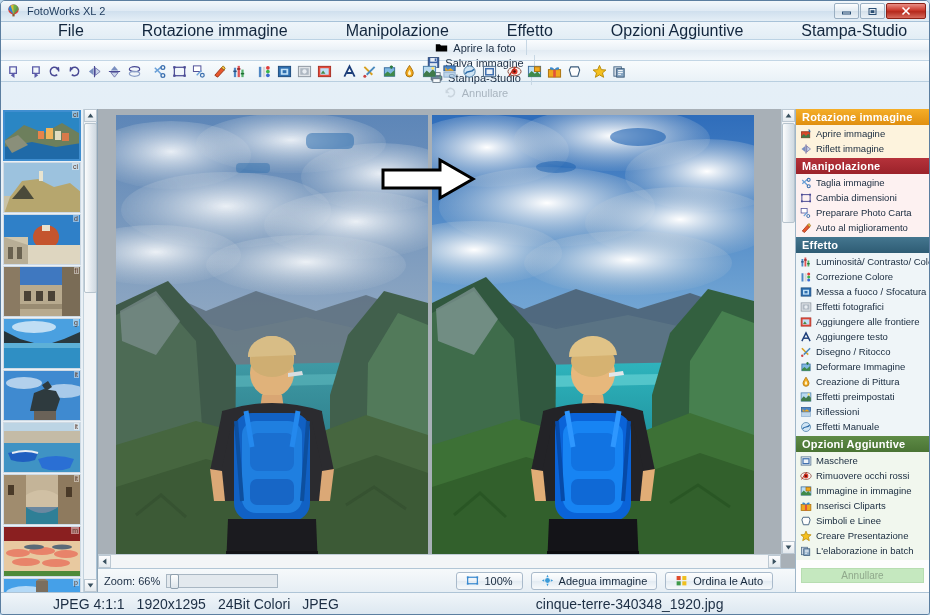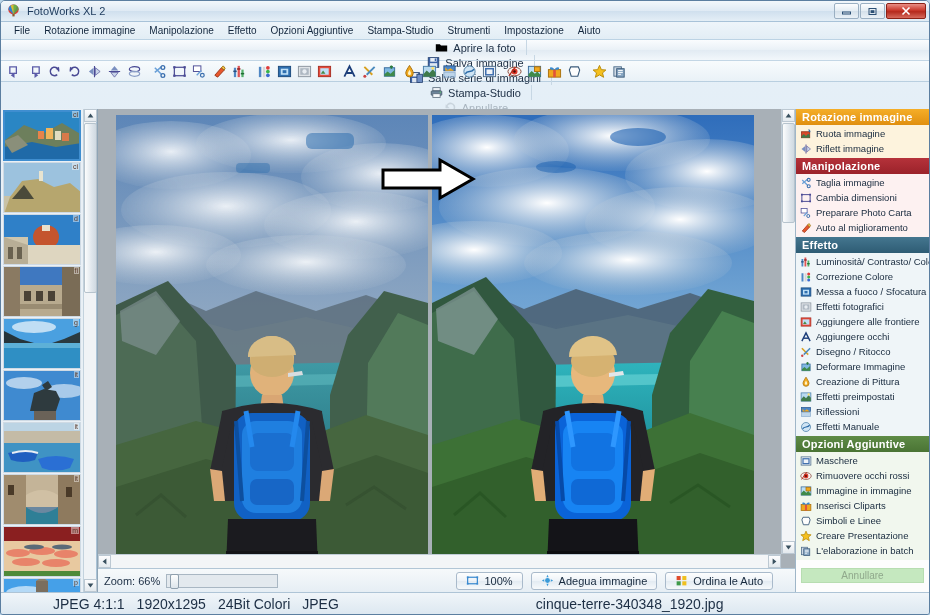--- a/index.html
+++ b/index.html
@@ -47,22 +47,23 @@
   
   .menubar {
     height: 18px;
     background: linear-gradient(180deg,#eef5fa,#e2edf5);
     display: flex; align-items: center;
     padding-left: 6px;
     border-bottom: 1px solid #bcd3e4;
   }
   .menu-item {
     padding: 2px 7px;
-    font-size: 10px; color: #12263d;
+    font-size: 16px; color: #12263d;
     white-space: nowrap;
+    margin-left: 44px;
   }
   
   .banner {
     height: 42px;
     position: relative;
     background: linear-gradient(180deg,#6ec2ec 0%,#9ed8f2 30%,#c9e9f8 62%,#e7f5fc 100%);
     overflow: hidden;
     border-bottom: 1px solid #b9d9ec;
     display: flex; align-items: center;
   }
@@ -354,31 +355,20 @@
       <div class="bigbtn">
         <span style="display: flex; align-items: center;">
           <svg width="13" height="13" viewBox="0 0 16 16">
             <rect x="1.5" y="2" width="13" height="12" fill="#3d63a5" stroke="#24406f"></rect>
             <rect x="4" y="2.5" width="8" height="4.5" fill="#e8eef6"></rect>
             <rect x="9.5" y="3" width="1.8" height="3.3" fill="#3d63a5"></rect>
             <rect x="3.5" y="8.8" width="9" height="5.2" fill="#dfe7f2"></rect>
           </svg>
         </span>
         <span>Salva immagine</span>
-      </div>
-      <div class="bigbtn">
-        <span style="display: flex; align-items: center;">
-          <svg width="13" height="13" viewBox="0 0 16 16">
-            <rect x="0.6" y="2" width="11" height="12" fill="#3d63a5" stroke="#24406f"></rect>
-            <rect x="3" y="2.5" width="7" height="4.3" fill="#e8eef6"></rect>
-            <rect x="2.6" y="8.6" width="7.4" height="5.4" fill="#dfe7f2"></rect>
-            <rect x="8.5" y="4" width="6.8" height="10" fill="#6f8ec4" stroke="#24406f"></rect>
-          </svg>
-        </span>
-        <span>Salva serie di immagini</span>
       </div>
       <div class="bigbtn">
         <span style="display: flex; align-items: center;">
           <svg width="13" height="13" viewBox="0 0 16 16">
             <rect x="3.5" y="2" width="9" height="4" fill="#eef2f6" stroke="#5b6b7b"></rect>
             <rect x="1.5" y="6" width="13" height="5.5" rx="1" fill="#6e869c" stroke="#3f5364"></rect>
             <rect x="3.5" y="9.5" width="9" height="4.5" fill="#f7fafc" stroke="#5b6b7b"></rect>
             <circle cx="12.6" cy="7.6" r="0.8" fill="#59d25e"></circle>
           </svg>
         </span>
@@ -962,21 +952,21 @@
         <div class="grp-body rot">
           <div class="sitem">
             <span class="ico">
               <svg width="12" height="12" viewBox="0 0 16 16">
                 <rect x="2" y="5" width="11" height="8" fill="#d84a2a" stroke="#8a2a14"></rect>
                 <path d="M2 11 L5 8 L8 10.5 L11 7.5 L13 9.5 L13 13 L2 13 Z" fill="#3f7a4a"></path>
                 <path d="M11.5 2 a4 4 0 0 1 1.5 3" stroke="#2a6ba8" stroke-width="1.5" fill="none"></path>
                 <path d="M13.8 5.6 L11 4.6 L13.4 2.6 Z" fill="#2a6ba8"></path>
               </svg>
             </span>
-            <span>Ruota immagine</span>
+            <span>Aprire immagine</span>
           </div>
           <div class="sitem">
             <span class="ico">
               <svg width="12" height="12" viewBox="0 0 16 16">
                 <path d="M8 2 v12" stroke="#4a4a94" stroke-width="1.2"></path>
                 <path d="M7 4 L2 8 L7 12 Z" fill="#7a8fc0"></path>
                 <path d="M9 4 L14 8 L9 12 Z" fill="#c8d4e8" stroke="#4a4a94" stroke-width=".7"></path>
               </svg>
             </span>
             <span>Riflett immagine</span>
@@ -1084,21 +1074,21 @@
             </span>
             <span>Aggiungere alle frontiere</span>
           </div>
           <div class="sitem">
             <span class="ico">
               <svg width="12" height="12" viewBox="0 0 16 16">
                 <path d="M2.5 13.5 L8 2.5 L13.5 13.5" stroke="#1c3e7a" stroke-width="1.9" fill="none"></path>
                 <path d="M4.8 9.6 h6.4" stroke="#1c3e7a" stroke-width="1.9"></path>
               </svg>
             </span>
-            <span>Aggiungere occhi</span>
+            <span>Aggiungere testo</span>
           </div>
           <div class="sitem">
             <span class="ico">
               <svg width="12" height="12" viewBox="0 0 16 16">
                 <path d="M2.5 3 L11 11.5" stroke="#d8a020" stroke-width="2"></path>
                 <path d="M13.5 3 L5 11.5" stroke="#4a8abd" stroke-width="2"></path>
                 <circle cx="3" cy="13" r="1.6" fill="#c44"></circle>
               </svg>
             </span>
             <span>Disegno / Ritocco</span>

